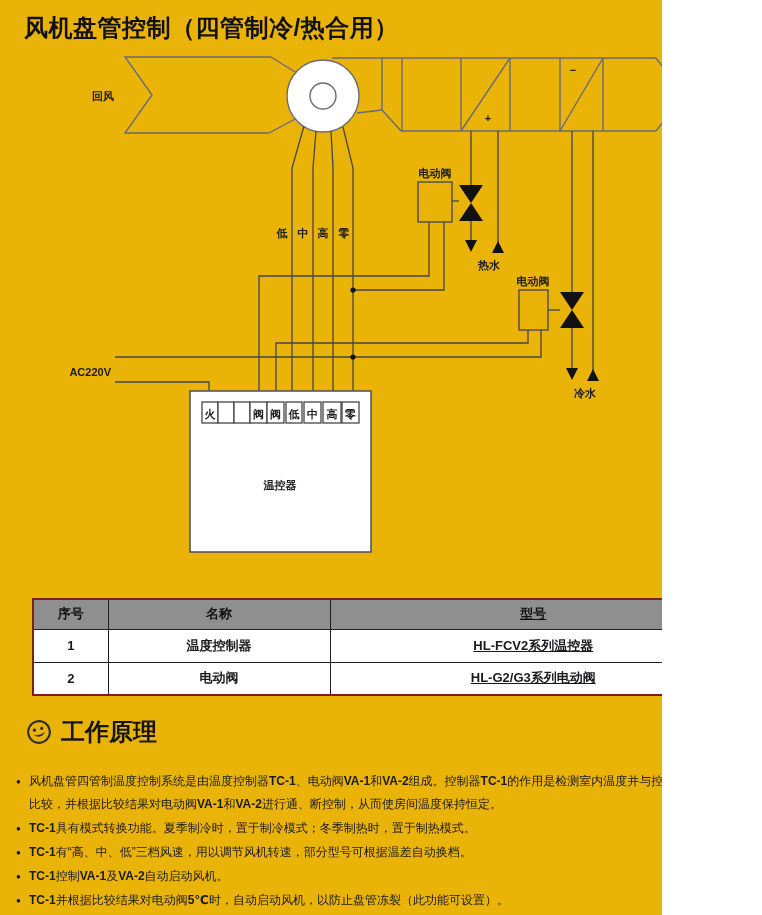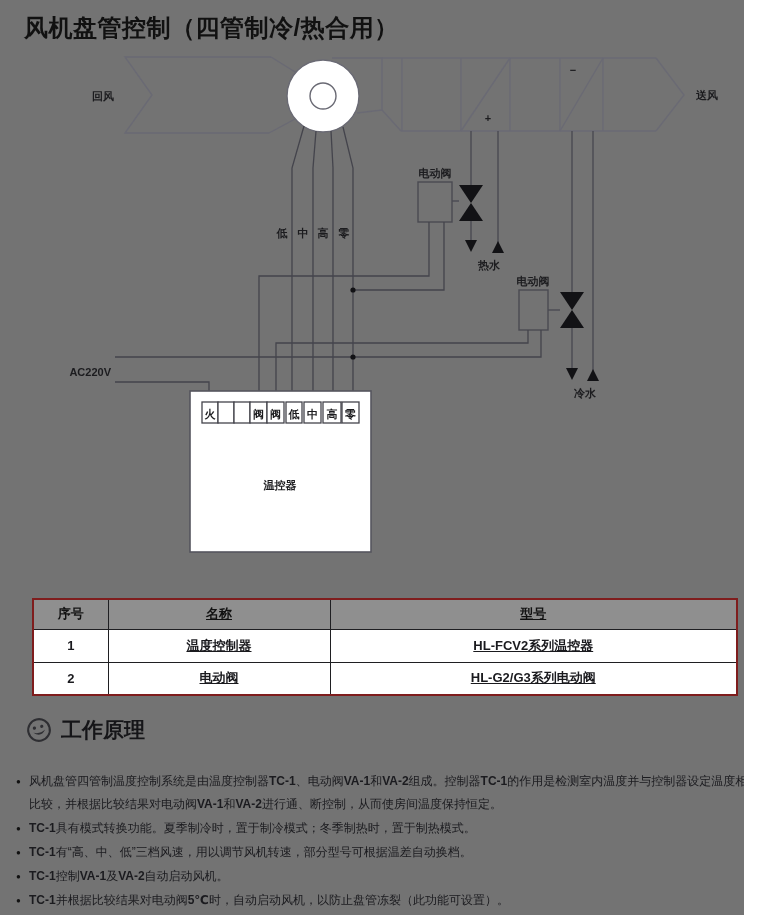--- a/index.html
+++ b/index.html
@@ -1,18 +1,18 @@
 <!DOCTYPE html>
 <html><head>
 <meta charset="utf-8">
 <style>
   * { margin:0; padding:0; box-sizing:border-box; }
   html,body { background:#ffffff; }
   body { font-family:"Liberation Sans","DejaVu Sans",sans-serif; color:#1a1a1e; }
-  #page { position:relative; width:744px; height:915px; background:#737373; overflow:hidden; }
+  #page { position:relative; width:662px; height:915px; background:#eab308; overflow:hidden; }
 
   #title { position:absolute; left:24px; top:12px; font-size:24px; font-weight:bold;
            color:#111; letter-spacing:0.5px; white-space:nowrap; }
 
   #diagram { position:absolute; left:0; top:0; width:762px; height:580px; }
   #diagram text { font-family:"Liberation Sans","DejaVu Sans",sans-serif; fill:#1c1c1f;
                   font-size:11px; font-weight:bold; }
   .duct { stroke:#6a6a74; stroke-width:1.4; fill:none; }
   .ductfill { stroke:#6a6a74; stroke-width:1.4; fill:#ffffff; }
   .pipe { stroke:#4a4a52; stroke-width:1.4; fill:none; }
@@ -21,27 +21,27 @@
   .term-rect { stroke:#44444c; stroke-width:1.3; fill:#fff; }
 
   #components-table { position:absolute; left:32px; top:598px; width:704px;
                       border-collapse:collapse; table-layout:fixed; }
   #components-table th, #components-table td { border:1.5px solid #1f1f22; text-align:center;
                       vertical-align:middle; font-size:13px; }
   #components-table { border:2px solid #7f1d1d; }
   #components-table th { background:#8f8f8f; height:30px; font-weight:bold; color:#111; }
   #components-table td { height:33px; background:#fff; }
   .col-no { width:75px; font-weight:bold; }
-  .col-name { width:222px;text-decoration:underline; }
+  .col-name { width:222px; }
   .col-model { width:407px; font-weight:bold;text-decoration:underline; }
   td.col-name { font-weight:bold;margin-top:12px; }
 
   #principle-heading { position:absolute; left:26px; top:716px; display:flex;
                        align-items:center; gap:9px; }
-  #principle-heading .h-text { font-size:21px; font-weight:bold; color:#151518; }
+  #principle-heading .h-text { font-size:24px; font-weight:bold; color:#151518; }
 
   #bullets { position:absolute; left:16px; top:770px; width:740px; }
   .bullet { position:relative; padding-left:13px; font-size:12px; line-height:23px;
             color:#1b1b1f; margin-bottom:1px; }
   .bullet::before { content:"●"; position:absolute; left:0; top:0; font-size:8px;
                     line-height:23px; color:#111; }
   .bullet b { font-weight:bold; }
 </style>
 </head>
 <body>

